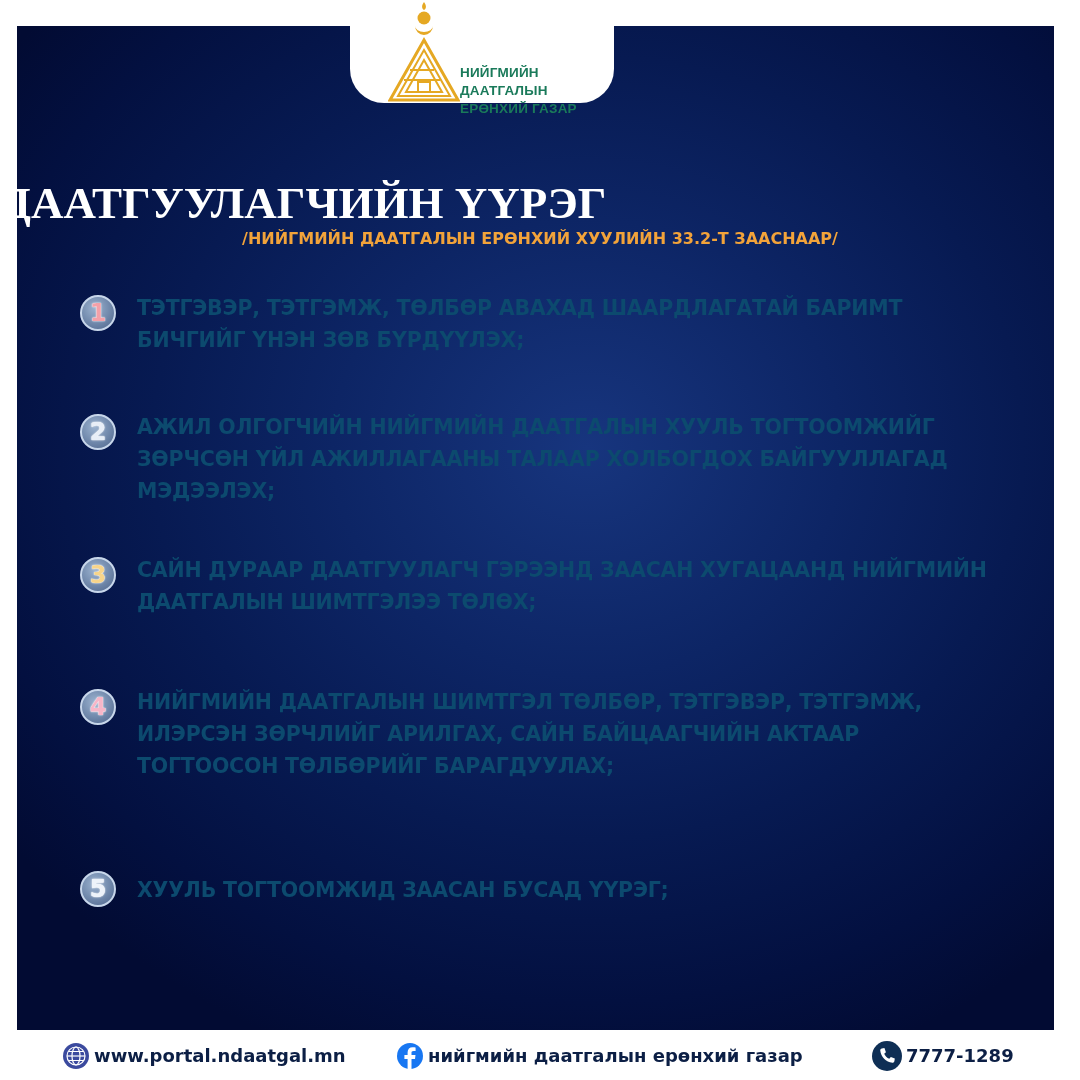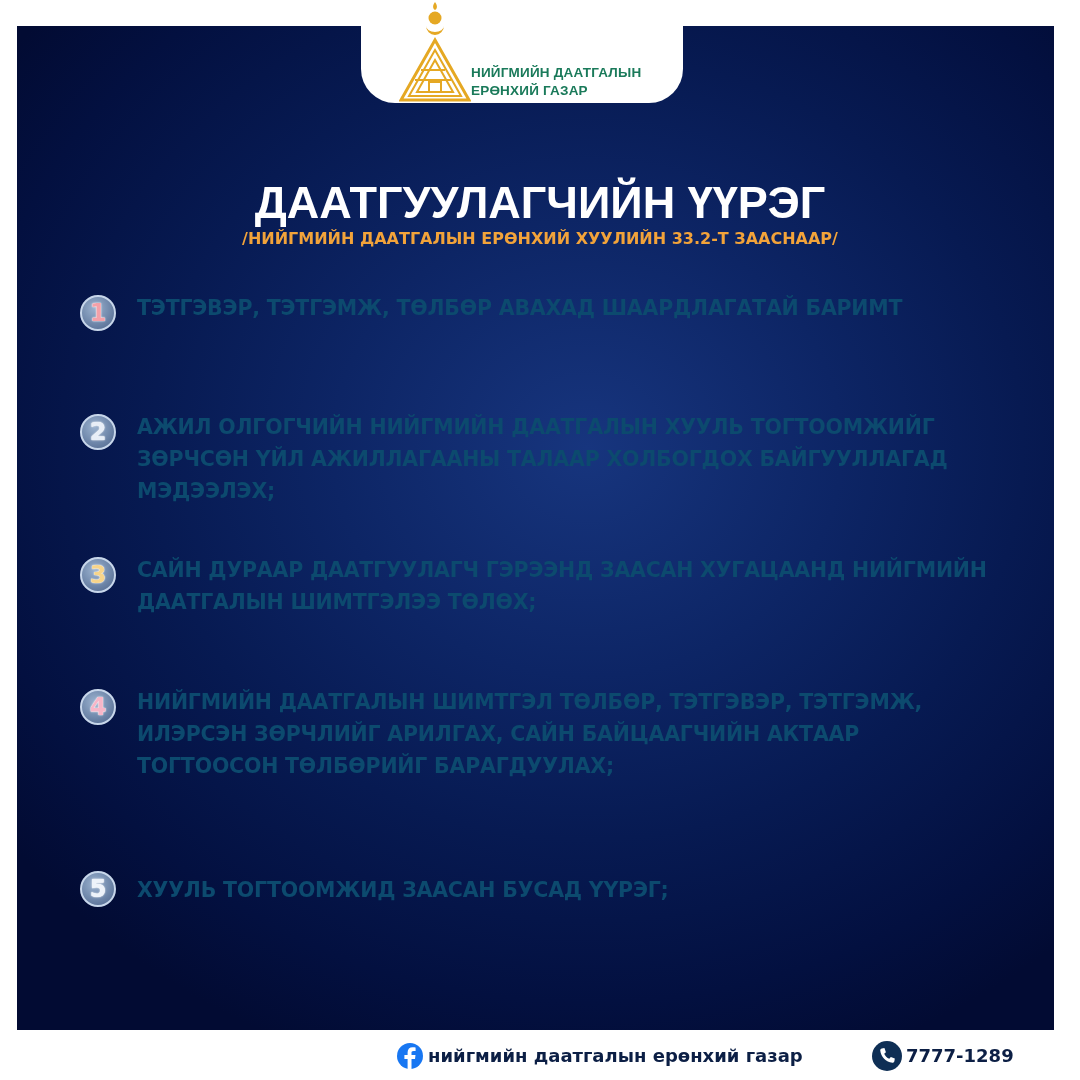--- a/index.html
+++ b/index.html
@@ -5,33 +5,33 @@
     * { margin: 0; padding: 0; box-sizing: border-box; }
     html, body { width: 1080px; height: 1080px; background: #ffffff; overflow: hidden; }
     body { position: relative; font-family: "DejaVu Sans", sans-serif; }
 
     .panel {
       position: absolute; left: 17px; top: 26px; width: 1037px; height: 1004px;
       background: radial-gradient(ellipse 70% 65% at 55% 42%, #17357e 0%, #0d2565 35%, #071a52 60%, #031040 85%, #020b33 100%);
     }
 
     .logo-tab {
-      position: absolute; left: 361px; top: 0; width: 322px; height: 103px;
+      position: absolute; left: 350px; top: 0; width: 264px; height: 103px;
       background: #ffffff; border-radius: 0 0 34px 34px;
     }
     .logo-mark { position: absolute; left: 38px; top: 0; width: 72px; height: 102px; }
     .logo-text {
       position: absolute; left: 110px; top: 64px; color: #1a7a5a;
       font-family: "Liberation Sans", sans-serif; font-weight: 700; font-size: 13.5px; line-height: 18px;
       letter-spacing: 0.2px;
     }
 
     .title {
-      position: absolute; left: 0; width: 1080px; top: 176px; text-align: center;
-      color: #ffffff; font-family: Liberation Sans, sans-serif; font-weight: 700; font-size: 45px;
+      position: absolute; left: 0; width: 1080px; top: 176px; text-align: left;
+      color: #ffffff; font-family: Liberation Serif, serif; font-weight: 700; font-size: 45px;
       letter-spacing: 0px; line-height: 54px;
     }
     .subtitle {
       position: absolute; left: 0; width: 1080px; top: 230px; text-align: center;
       color: #f2a33a; font-family: "DejaVu Sans", sans-serif; font-weight: 700; font-size: 16px;
       line-height: 18px;
     }
 
     .duty { position: absolute; left: 78px; width: 930px; }
     .badge {
@@ -80,20 +80,21 @@
   </div>
 </div>
 
 <div class="title">ДААТГУУЛАГЧИЙН ҮҮРЭГ</div>
 <div class="subtitle">/НИЙГМИЙН ДААТГАЛЫН ЕРӨНХИЙ ХУУЛИЙН 33.2-Т ЗААСНААР/</div>
 
 <div class="duty" style="top:292px;">
   <div class="badge" style="color:#f4a0a8;">1</div>
   <div class="duty-text">
     <div>ТЭТГЭВЭР, ТЭТГЭМЖ, ТӨЛБӨР АВАХАД ШААРДЛАГАТАЙ БАРИМТ</div>
+    <div>БИЧГИЙГ ҮНЭН ЗӨВ БҮРДҮҮЛЭХ;</div>
   </div>
 </div>
 
 <div class="duty" style="top:411px;">
   <div class="badge" style="color:#e8eef7;">2</div>
   <div class="duty-text">
     <div>АЖИЛ ОЛГОГЧИЙН НИЙГМИЙН ДААТГАЛЫН ХУУЛЬ ТОГТООМЖИЙГ</div>
     <div>ЗӨРЧСӨН ҮЙЛ АЖИЛЛАГААНЫ ТАЛААР ХОЛБОГДОХ БАЙГУУЛЛАГАД</div>
     <div>МЭДЭЭЛЭХ;</div>
   </div>
@@ -117,20 +118,31 @@
 </div>
 
 <div class="duty" style="top:874px;">
   <div class="badge" style="color:#eef3fa;top:-3px;">5</div>
   <div class="duty-text">
     <div>ХУУЛЬ ТОГТООМЖИД ЗААСАН БУСАД ҮҮРЭГ;</div>
   </div>
 </div>
 
 <div class="footer">
+  <div class="foot-item" style="left:62px;">
+    <svg class="ico" viewBox="0 0 28 28">
+      <circle cx="14" cy="14" r="13" fill="#3b4a9e"></circle>
+      <circle cx="14" cy="14" r="9" fill="none" stroke="#ffffff" stroke-width="1.2"></circle>
+      <ellipse cx="14" cy="14" rx="4" ry="9" fill="none" stroke="#ffffff" stroke-width="1.2"></ellipse>
+      <line x1="5" y1="14" x2="23" y2="14" stroke="#ffffff" stroke-width="1.2"></line>
+      <line x1="6.5" y1="9.5" x2="21.5" y2="9.5" stroke="#ffffff" stroke-width="1"></line>
+      <line x1="6.5" y1="18.5" x2="21.5" y2="18.5" stroke="#ffffff" stroke-width="1"></line>
+    </svg>
+    <span class="foot-text">www.portal.ndaatgal.mn</span>
+  </div>
 
   <div class="foot-item" style="left:396px;">
     <svg class="ico" viewBox="0 0 28 28">
       <circle cx="14" cy="14" r="13" fill="#1877f2"></circle>
       <path d="M15.5 27 V17 H19 L19.5 13 H15.5 V10.8 C15.5 9.6 15.9 8.9 17.5 8.9 H19.6 V5.4 C19.2 5.3 18 5.2 16.6 5.2 C13.6 5.2 11.6 7 11.6 10.3 V13 H8.4 V17 H11.6 V27 Z" fill="#ffffff"></path>
     </svg>
     <span class="foot-text">нийгмийн даатгалын ерөнхий газар</span>
   </div>
 
   <div class="foot-item" style="left:872px;text-align:right;">

